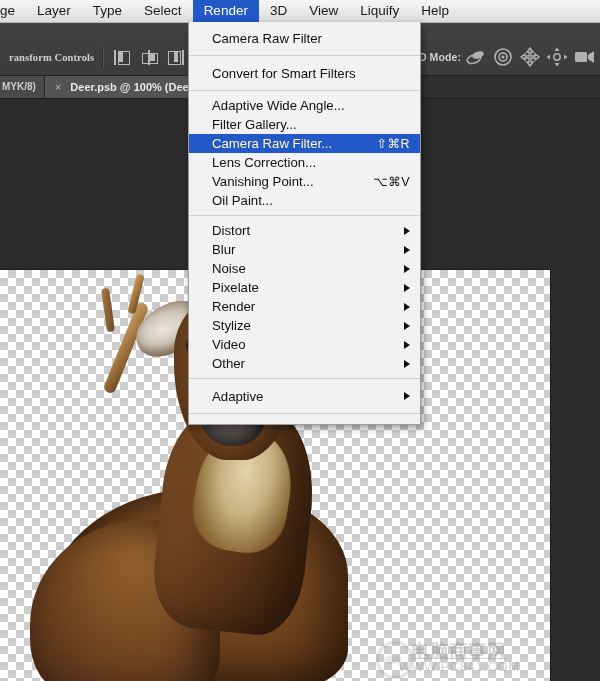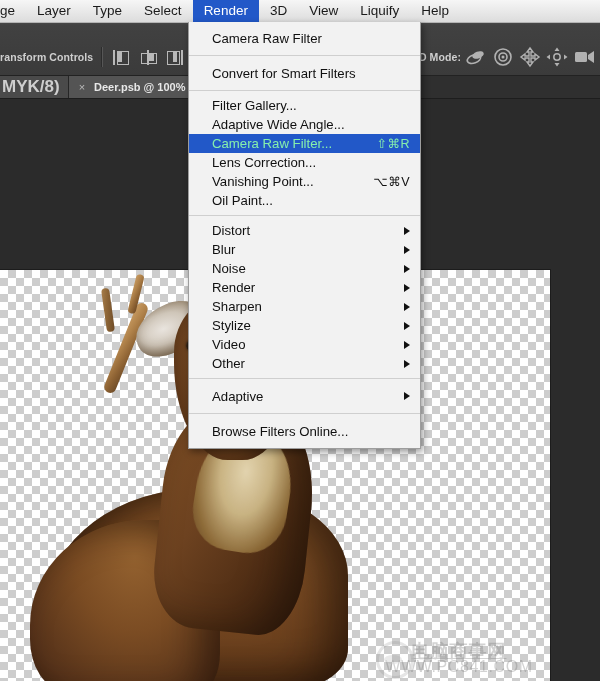--- a/index.html
+++ b/index.html
@@ -53,21 +53,21 @@
   .m3d-ico{width:24px;height:22px;margin-left:3px;position:relative;opacity:.8;}
 
   
   .tabbar{
     position:absolute;left:0;top:75px;width:600px;height:23px;
     background:#2f2f2f;border-bottom:1px solid #1d1d1d;
     display:flex;align-items:stretch;z-index:9;
   }
   .tab-prev{
     height:23px;display:flex;align-items:center;padding:0 8px 0 2px;
-    background:#4a4a4a;color:#cfcfcf;font-size:17px;font-weight:bold;
+    background:#4a4a4a;color:#cfcfcf;font-size:10px;font-weight:bold;
     border-right:1px solid #262626;
   }
   .tab{
     height:23px;display:flex;align-items:center;gap:9px;padding:0 10px;
     background:#545454;color:#e8e8e8;font-size:11px;font-weight:bold;
     border-right:1px solid #262626;white-space:nowrap;
   }
   .tab .x{font-size:11px;color:#b9b9b9;font-weight:normal;}
 
   
@@ -164,21 +164,21 @@
   .ant.dark{background:linear-gradient(100deg,#a87f4c 0%,#8f6738 40%,#6d4a26 100%);}
 
   
   .wm{
     position:absolute;right:6px;bottom:2px;width:170px;height:44px;
     opacity:.30;pointer-events:none;
     display:flex;flex-direction:column;align-items:center;justify-content:center;
     color:#6e6e6e;
   }
   .wm-cn{font-size:18px;font-weight:bold;letter-spacing:1px;line-height:20px;text-decoration:underline;}
-  .wm-url{font-size:16px;letter-spacing:.6px;line-height:12px;}
+  .wm-url{font-size:13px;letter-spacing:.6px;line-height:12px;}
   .wm-logo{
     position:absolute;left:2px;top:6px;width:32px;height:32px;border-radius:50%;
     border:3px solid #8d8d8d;opacity:.75;
   }
   .wm-logo:after{
     content:"";position:absolute;left:5px;top:11px;width:18px;height:9px;
     border-radius:50%;background:#8d8d8d;opacity:.8;
   }
 
   
@@ -188,21 +188,21 @@
     border:1px solid #9d9d9d;border-top:none;
     box-shadow:2px 3px 7px rgba(0,0,0,.4);
     z-index:50;padding:4px 0 5px 0;
   }
   .dd-item{
     height:19px;display:flex;align-items:center;
     padding:0 10px 0 23px;font-size:13.2px;color:#101010;
     white-space:nowrap;position:relative;
   }
   .dd-item.tall{height:24px;}
-  .dd-item.sel{background:#2258c8;color:#86efac;}
+  .dd-item.sel{background:#2258c8;color:#fef9c3;}
   .dd-item .sc{margin-left:auto;font-size:12.5px;letter-spacing:.5px;}
   .dd-item .arr{
     margin-left:auto;width:0;height:0;
     border-left:6px solid #111;border-top:4.5px solid transparent;border-bottom:4.5px solid transparent;
   }
   .dd-sep{height:1px;background:#cfcfcf;margin:5px 0 5px 0;}
 </style>
 </head>
 <body>
 
@@ -213,21 +213,21 @@
   <div class="mi">Select</div>
   <div class="mi active">Render</div>
   <div class="mi">3D</div>
   <div class="mi">View</div>
   <div class="mi">Liquify</div>
   <div class="mi">Help</div>
 </div>
 
 <div class="optionsbar">
   <div class="opt-row">
-    <div class="opt-label" style="margin-left:0;">ransform Controls</div>
+    <div class="opt-label" style="margin-left:9px;font-family:Liberation Serif, serif;">ransform Controls</div>
     <div class="vsep"></div>
 
     <div class="align-ico">
       <span class="icobar" style="left:2px;top:2px;width:2px;height:15px;"></span>
       <span class="icobox" style="left:6px;top:3px;width:10px;height:12px;"></span>
       <span class="icobar" style="left:7px;top:4px;width:4px;height:10px;"></span>
     </div>
     <div class="align-ico">
       <span class="icobar" style="left:9px;top:2px;width:2px;height:15px;"></span>
       <span class="icobox" style="left:3px;top:5px;width:14px;height:9px;"></span>
@@ -335,24 +335,24 @@
     <span>Camera Raw Filter</span>
   </div>
   <div class="dd-sep"></div>
 
   <div class="dd-item tall">
     <span>Convert for Smart Filters</span>
   </div>
   <div class="dd-sep"></div>
 
   <div class="dd-item">
+    <span>Adaptive Wide Angle...</span>
+  </div>
+  <div class="dd-item">
     <span>Filter Gallery...</span>
-  </div>
-  <div class="dd-item">
-    <span>Adaptive Wide Angle...</span>
   </div>
   <div class="dd-item sel">
     <span>Camera Raw Filter...</span>
     <span class="sc">⇧⌘R</span>
   </div>
   <div class="dd-item">
     <span>Lens Correction...</span>
   </div>
   <div class="dd-item">
     <span>Vanishing Point...</span>
@@ -369,25 +369,25 @@
   </div>
   <div class="dd-item">
     <span>Blur</span>
     <span class="arr"></span>
   </div>
   <div class="dd-item">
     <span>Noise</span>
     <span class="arr"></span>
   </div>
   <div class="dd-item">
+    <span>Pixelate</span>
+    <span class="arr"></span>
+  </div>
+  <div class="dd-item">
     <span>Render</span>
-    <span class="arr"></span>
-  </div>
-  <div class="dd-item">
-    <span>Sharpen</span>
     <span class="arr"></span>
   </div>
   <div class="dd-item">
     <span>Stylize</span>
     <span class="arr"></span>
   </div>
   <div class="dd-item">
     <span>Video</span>
     <span class="arr"></span>
   </div>
@@ -396,16 +396,13 @@
     <span class="arr"></span>
   </div>
   <div class="dd-sep"></div>
 
   <div class="dd-item tall">
     <span>Adaptive</span>
     <span class="arr"></span>
   </div>
   <div class="dd-sep"></div>
 
-  <div class="dd-item tall">
-    <span>Browse Filters Online...</span>
-  </div>
 </div>
 
 </body></html>

